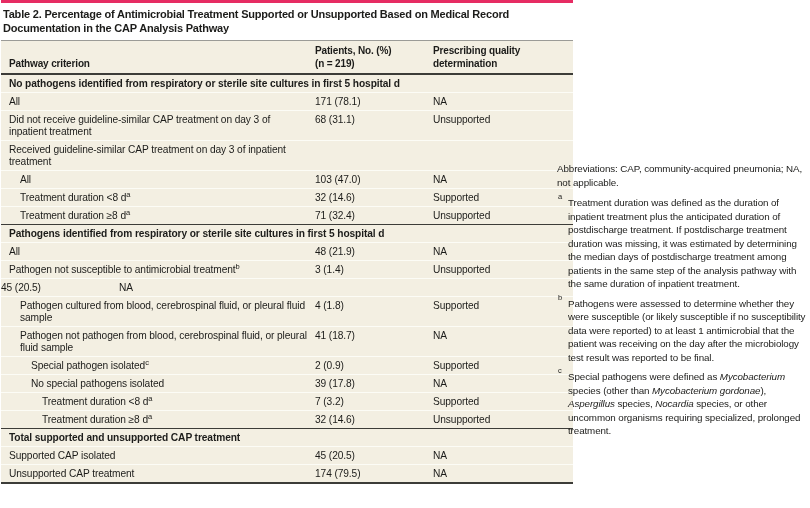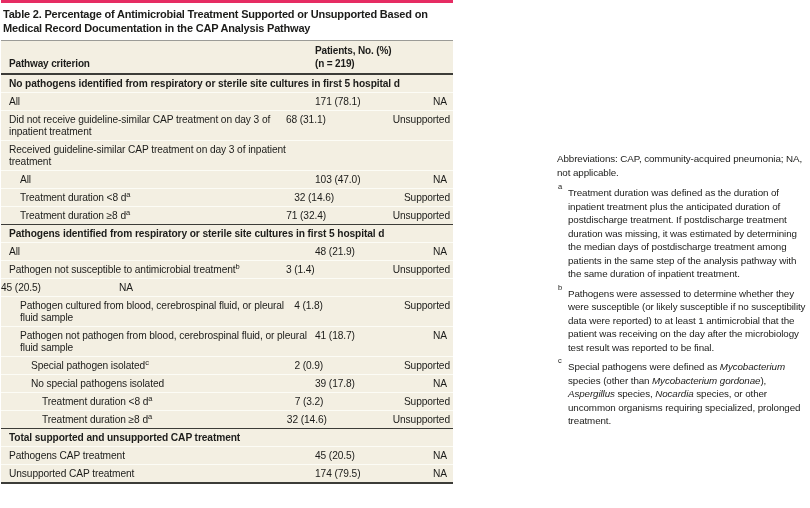--- a/index.html
+++ b/index.html
@@ -6,21 +6,21 @@
   html, body { width: 810px; height: 508px; }
   body {
     position: relative;
     background: #ffffff;
     font-family: "Liberation Sans", sans-serif;
     color: #1c1c1a;
     overflow: hidden;
   }
 
   
-  .table-panel { position: absolute; left: 1px; top: 0; width: 452px; }
+  .table-panel { position: absolute; left: 1px; top: 0; width: 572px; }
   .accent-bar { height: 3px; background: #e62c63; }
   .table-title {
     font-weight: bold;
     font-size: 11px;
     line-height: 14px;
     letter-spacing: -0.2px;
     padding: 4px 6px 5px 2px;
     border-bottom: 1px solid #9b9b97;
   }
   .header-row {
@@ -60,21 +60,21 @@
     font-size: 7.5px;
     line-height: 0;
     vertical-align: super;
     letter-spacing: 0;
   }
 
   
   .notes-panel {
     position: absolute;
     left: 557px;
-    top: 152px;
+    top: 162px;
     width: 251px;
     font-size: 9.8px;
     line-height: 13.5px;
     letter-spacing: -0.1px;
     color: #222220;
   }
   .abbrev { margin-bottom: 7px; }
   .fnote { position: relative; padding-left: 11px; margin-bottom: 6px; }
   .fnote .marker { position: absolute; left: 1px; top: 1px; font-size: 7.5px; }
   em { font-style: italic; margin-top: 40px; }
@@ -85,20 +85,21 @@
 <div class="table-panel">
   <div class="accent-bar"></div>
   <div class="table-title">Table 2. Percentage of Antimicrobial Treatment Supported or Unsupported Based on Medical Record Documentation in the CAP Analysis Pathway</div>
 
   <div class="header-row">
     <div class="c1">Pathway criterion</div>
     <div class="c2">
       <div>Patients, No. (%)</div>
       <div>(n = 219)</div>
     </div>
+    <div class="c3">Prescribing quality determination</div>
   </div>
 
   <div class="tbody" id="table-body">
       <div class="trow section">
         <div class="lbl full">No pathogens identified from respiratory or sterile site cultures in first 5 hospital d</div>
       </div>
       <div class="trow">
         <div class="lbl ind0">All</div>
         <div class="c2">171 (78.1)</div>
         <div class="c3">NA</div>
@@ -172,21 +173,21 @@
       </div>
       <div class="trow">
         <div class="lbl ind3">Treatment duration ≥8 d<sup>a</sup></div>
         <div class="c2">32 (14.6)</div>
         <div class="c3">Unsupported</div>
       </div>
       <div class="trow section divider">
         <div class="lbl full">Total supported and unsupported CAP treatment</div>
       </div>
       <div class="trow">
-        <div class="lbl ind0">Pathogens CAP treatment</div>
+        <div class="lbl ind0">Supported CAP isolated</div>
         <div class="c2">45 (20.5)</div>
         <div class="c3">NA</div>
       </div>
       <div class="trow">
         <div class="lbl ind0">Unsupported CAP treatment</div>
         <div class="c2">174 (79.5)</div>
         <div class="c3">NA</div>
       </div>
     </div>
 </div>

